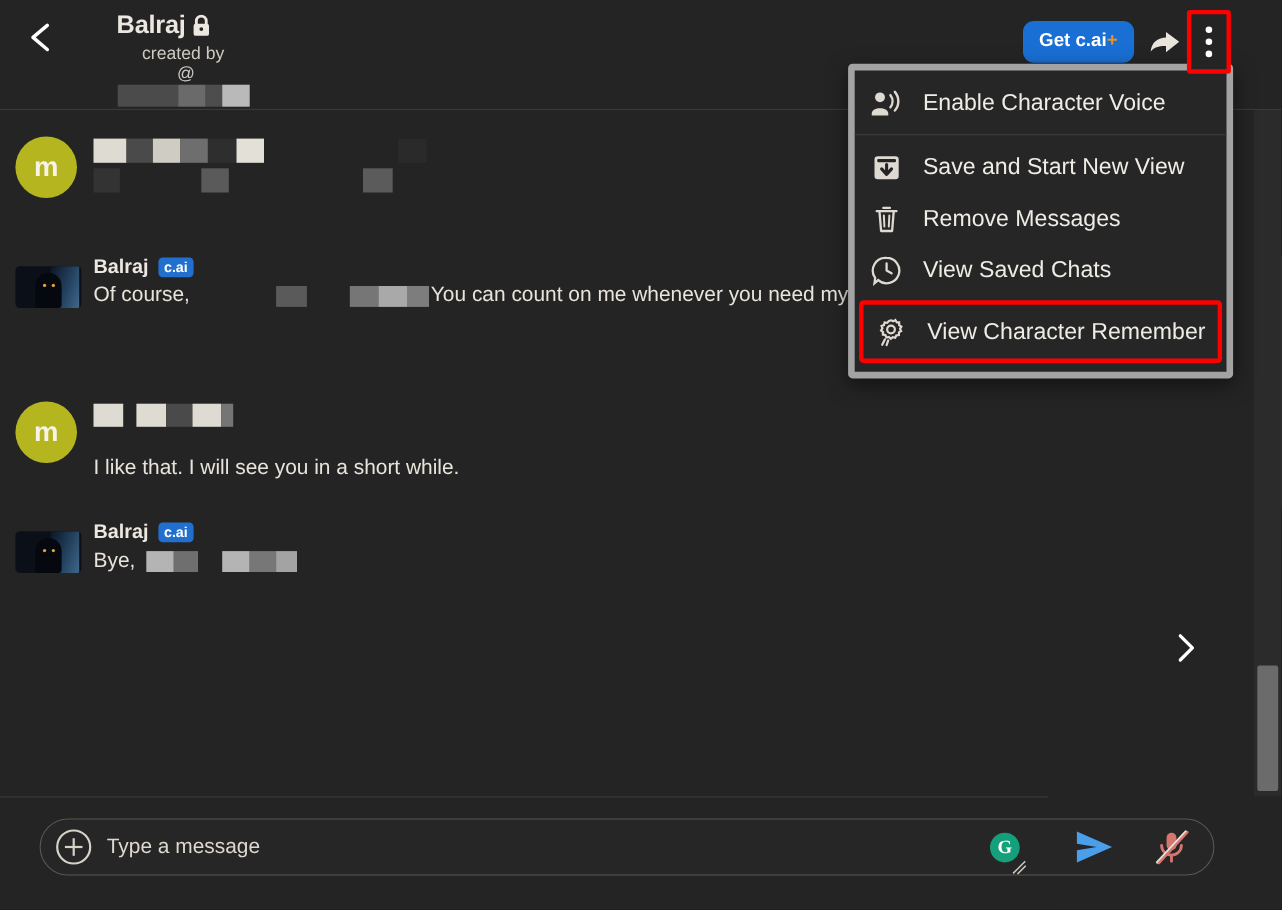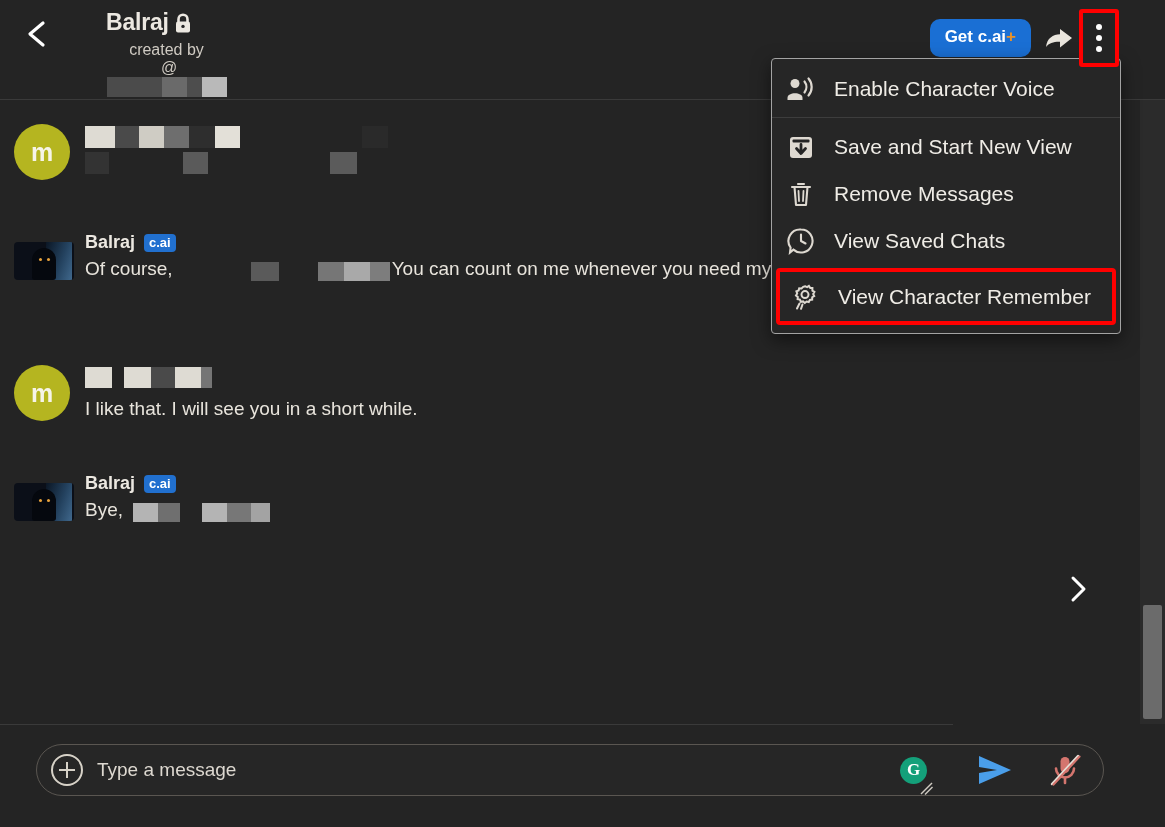--- a/index.html
+++ b/index.html
@@ -337,21 +337,21 @@
     cursor: nwse-resize;
   }
 
   
   .menu {
     position: absolute;
     right: 44px;
     top: 58px;
     width: 350px;
     background: #262626;
-    border: 1px solid #a3a3a3;
+    border: 6px solid #a3a3a3;
     border-radius: 4px;
     z-index: 50;
     box-shadow: 0 6px 18px rgba(0,0,0,0.5);
     padding: 6px 0 6px 0;
   }
   .menu-item {
     display: flex;
     align-items: center;
     height: 47px;
     padding: 0 14px;
@@ -465,21 +465,21 @@
     </div>
 
     <div class="msg" style="top:265px;">
       <div class="msg-avatar">
         <div class="avatar-circle">m</div>
       </div>
       <div class="msg-body">
         <div style="padding-top:2px;">
           <span style="display:inline-block;width:27px;height:21px;background:#dedbd3;"></span><span style="display:inline-block;width:12px;height:21px;"></span><span style="display:inline-block;width:27px;height:21px;background:#dedbd3;"></span><span style="display:inline-block;width:24px;height:21px;background:#4a4a4a;"></span><span style="display:inline-block;width:26px;height:21px;background:#dedbd3;"></span><span style="display:inline-block;width:11px;height:21px;background:#757575;"></span>
         </div>
-        <div class="msg-text" style="margin-top:4px;">I like that. I will see you in a short while.</div>
+        <div class="msg-text" style="margin-top:20px;">I like that. I will see you in a short while.</div>
       </div>
     </div>
 
     <div class="msg" style="top:373px;">
       <div class="msg-avatar">
         <div class="avatar-img">
           <div class="glow"></div>
             <div class="hood"></div>
             <div class="eye l"></div>
             <div class="eye r"></div>

